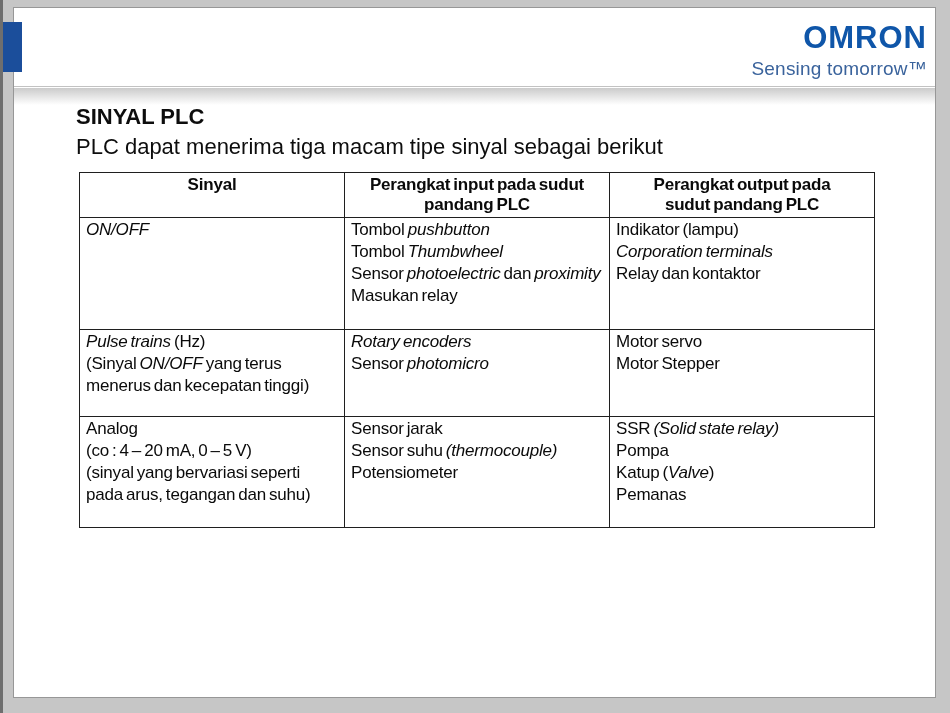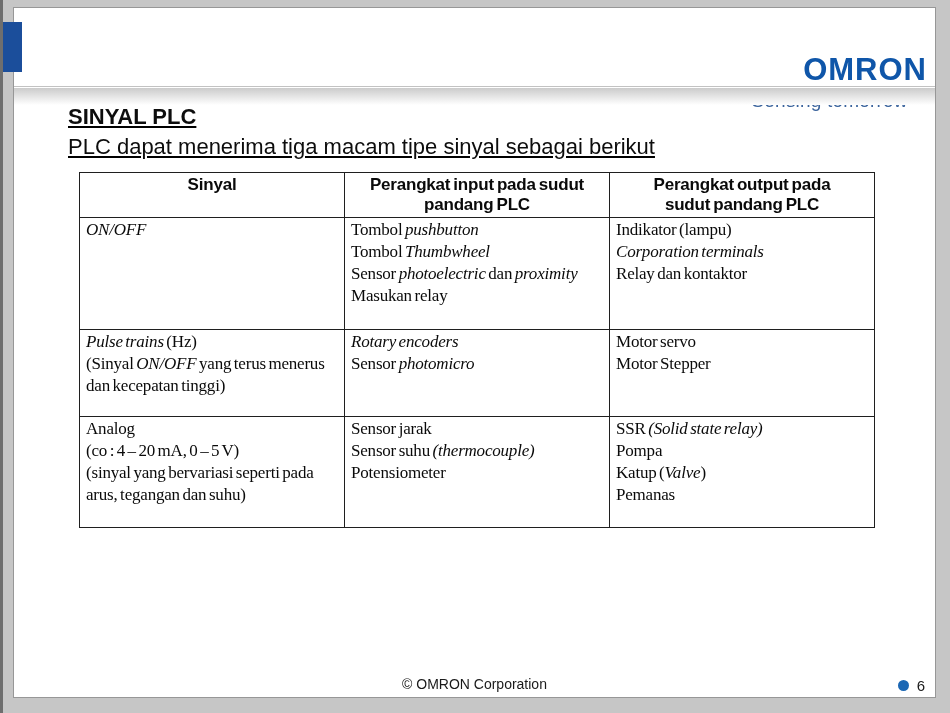--- a/index.html
+++ b/index.html
@@ -13,39 +13,39 @@
            background:#ffffff; border:1px solid #979797; }
 
   .header-band { position:absolute; left:0; top:0; width:100%; height:79px;
                  background:#ffffff; border-bottom:1px solid #c2c2c2; }
   .header-shadow { position:absolute; left:0; top:80px; width:100%; height:17px;
                    background:linear-gradient(to bottom, #cbcbcb, #ffffff); }
 
   .accent-rect { position:absolute; left:3px; top:22px; width:19px; height:50px;
                  background:var(--accent-rect, #1b4e9b); z-index:5; }
 
-  .logo { position:absolute; top:13px; right:8px; text-align:right;margin-top:32px; }
+  .logo { position:absolute; top:13px; right:8px; text-align:right; }
   .logo-brand { font-size:31px; font-weight:bold; color:var(--brand-blue, #0f56a9);
                 letter-spacing:1px; line-height:33px; }
   .logo-tagline { font-size:19px; color:#3a639c; margin-top:4px; letter-spacing:0.2px; }
 
-  .title-block { position:absolute; left:54px; top:95px;text-decoration:underline; }
+  .title-block { position:absolute; left:62px; top:95px; }
   .page-title { font-size:22px; font-weight:bold; color:#0d0d0d; line-height:27px; }
   .page-subtitle { font-size:22px; font-weight:normal; color:#0d0d0d; line-height:27px; margin-top:3px; }
 
   table.signal-table { position:absolute; left:65px; top:164px; width:795px;
                        border-collapse:collapse; table-layout:fixed; }
   .signal-table th, .signal-table td { border:1px solid #1f1f1f; vertical-align:top;
                        color:#0a0a0a; }
   .signal-table col.c1 { width:265px; } .signal-table col.c2 { width:265px; } .signal-table col.c3 { width:265px; }
   .signal-table th { font-size:17px; font-weight:bold; 
                      line-height:20px; padding:2px 4px; height:44px;
                      white-space:pre-line; word-spacing:-1.5px; letter-spacing:-0.2px; }
   .signal-table td { font-size:17px; line-height:22px; padding:1px 6px 0 6px;
-                     word-spacing:-1.5px; letter-spacing:-0.2px;font-family:Liberation Serif, serif; }
+                     word-spacing:-1.5px; letter-spacing:-0.2px; }
   .signal-table tbody tr:nth-child(1) td { height:112px; }
   .signal-table tbody tr:nth-child(2) td { height:87px; }
   .signal-table tbody tr:nth-child(3) td { height:111px; }
 
   .footer { position:absolute; left:0; bottom:3px; width:100%; height:18px; }
   .copyright { position:absolute; left:0; width:100%; text-align:center;
                font-size:14px; color:#1a1a1a; }
   .page-group { position:absolute; right:10px; top:1px; display:flex; align-items:center; }
   .bullet { width:11px; height:11px; border-radius:50%;
             background:var(--bullet-blue, #1b67b4); margin-right:8px; }
@@ -130,24 +130,17 @@
             <td>
               <div><span>SSR </span><i>(Solid state relay)</i></div>
               <div><span>Pompa</span></div>
               <div><span>Katup (</span><i>Valve</i><span>)</span></div>
               <div><span>Pemanas</span></div>
             </td>
           </tr>
         </tbody>
     </table>
 
-    <div class="footer">
-      <div class="copyright">© OMRON Corporation</div>
-      <div class="page-group">
-        <span class="bullet"></span>
-        <span class="page-number">6</span>
-      </div>
-    </div>
 
   </div>
   <div class="accent-rect"></div>
   <div class="window-edge"></div>
 </div>
 
 </body></html>

